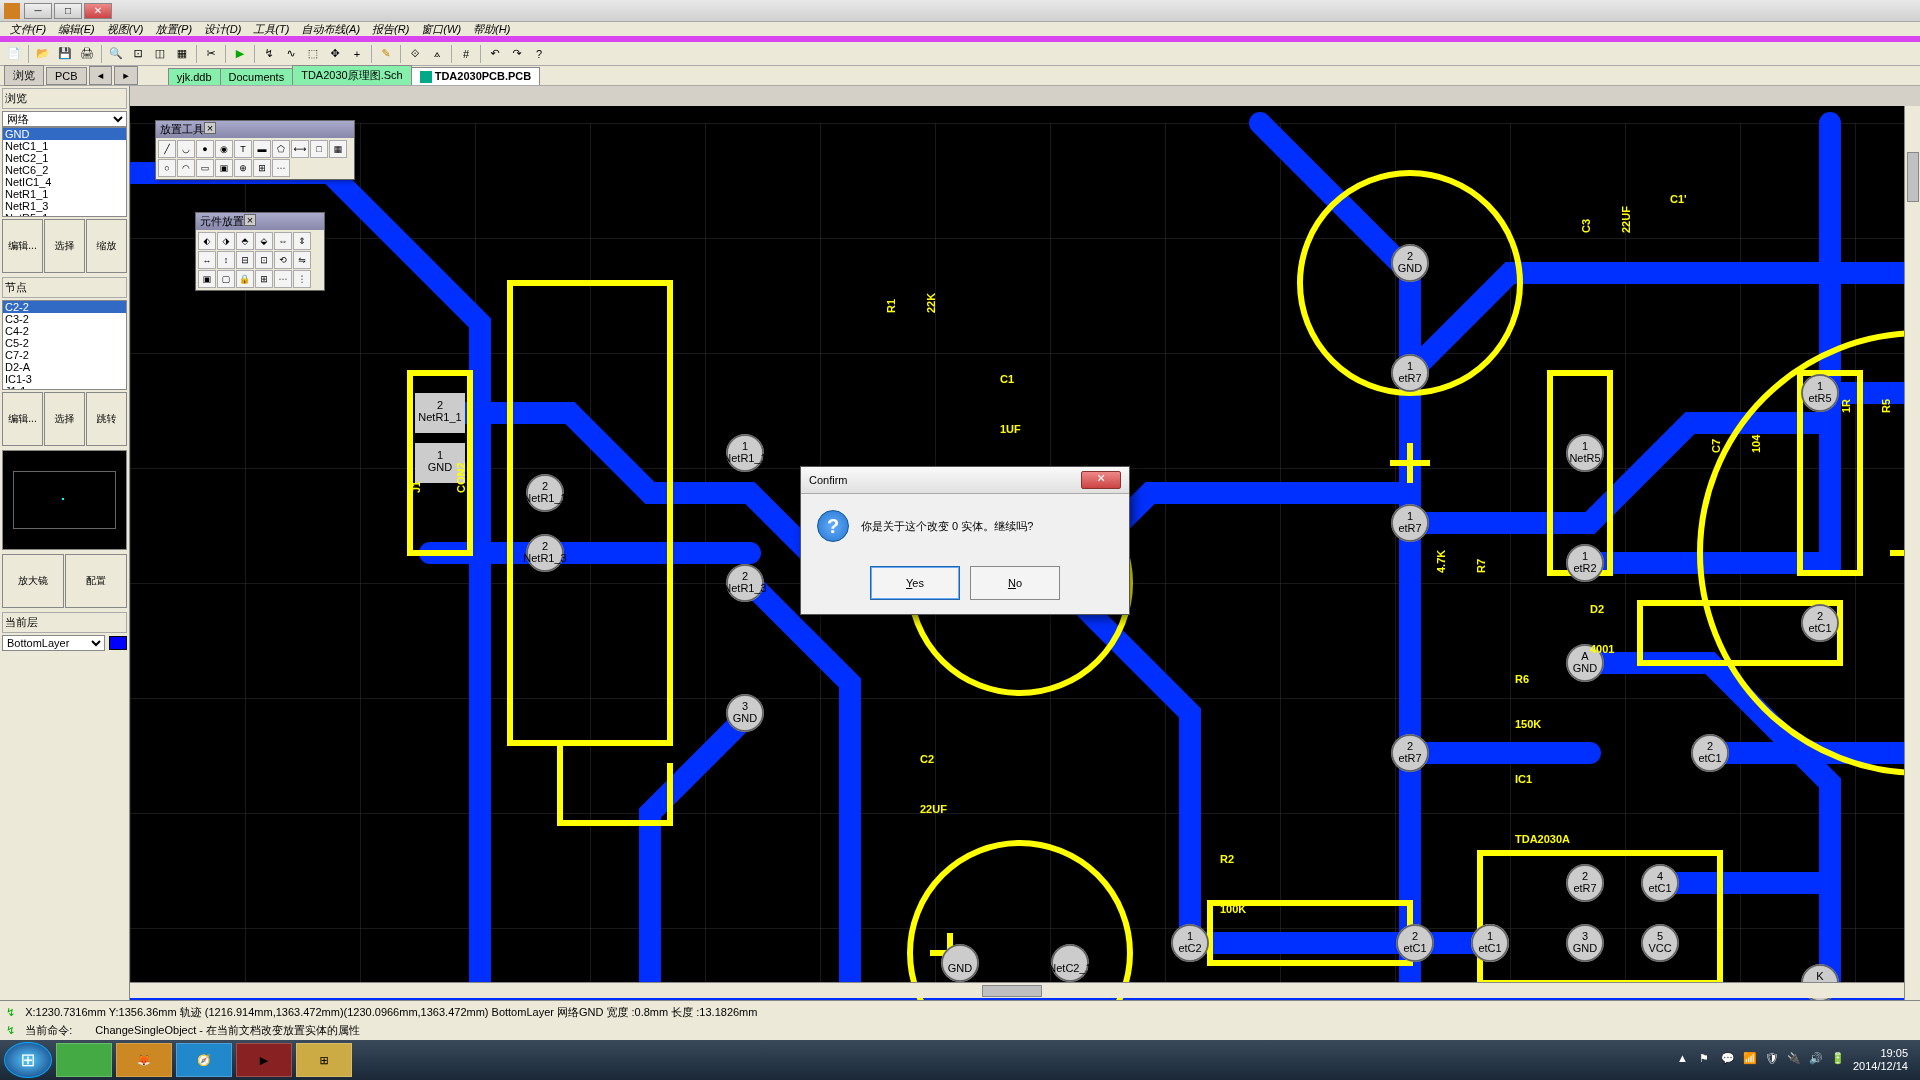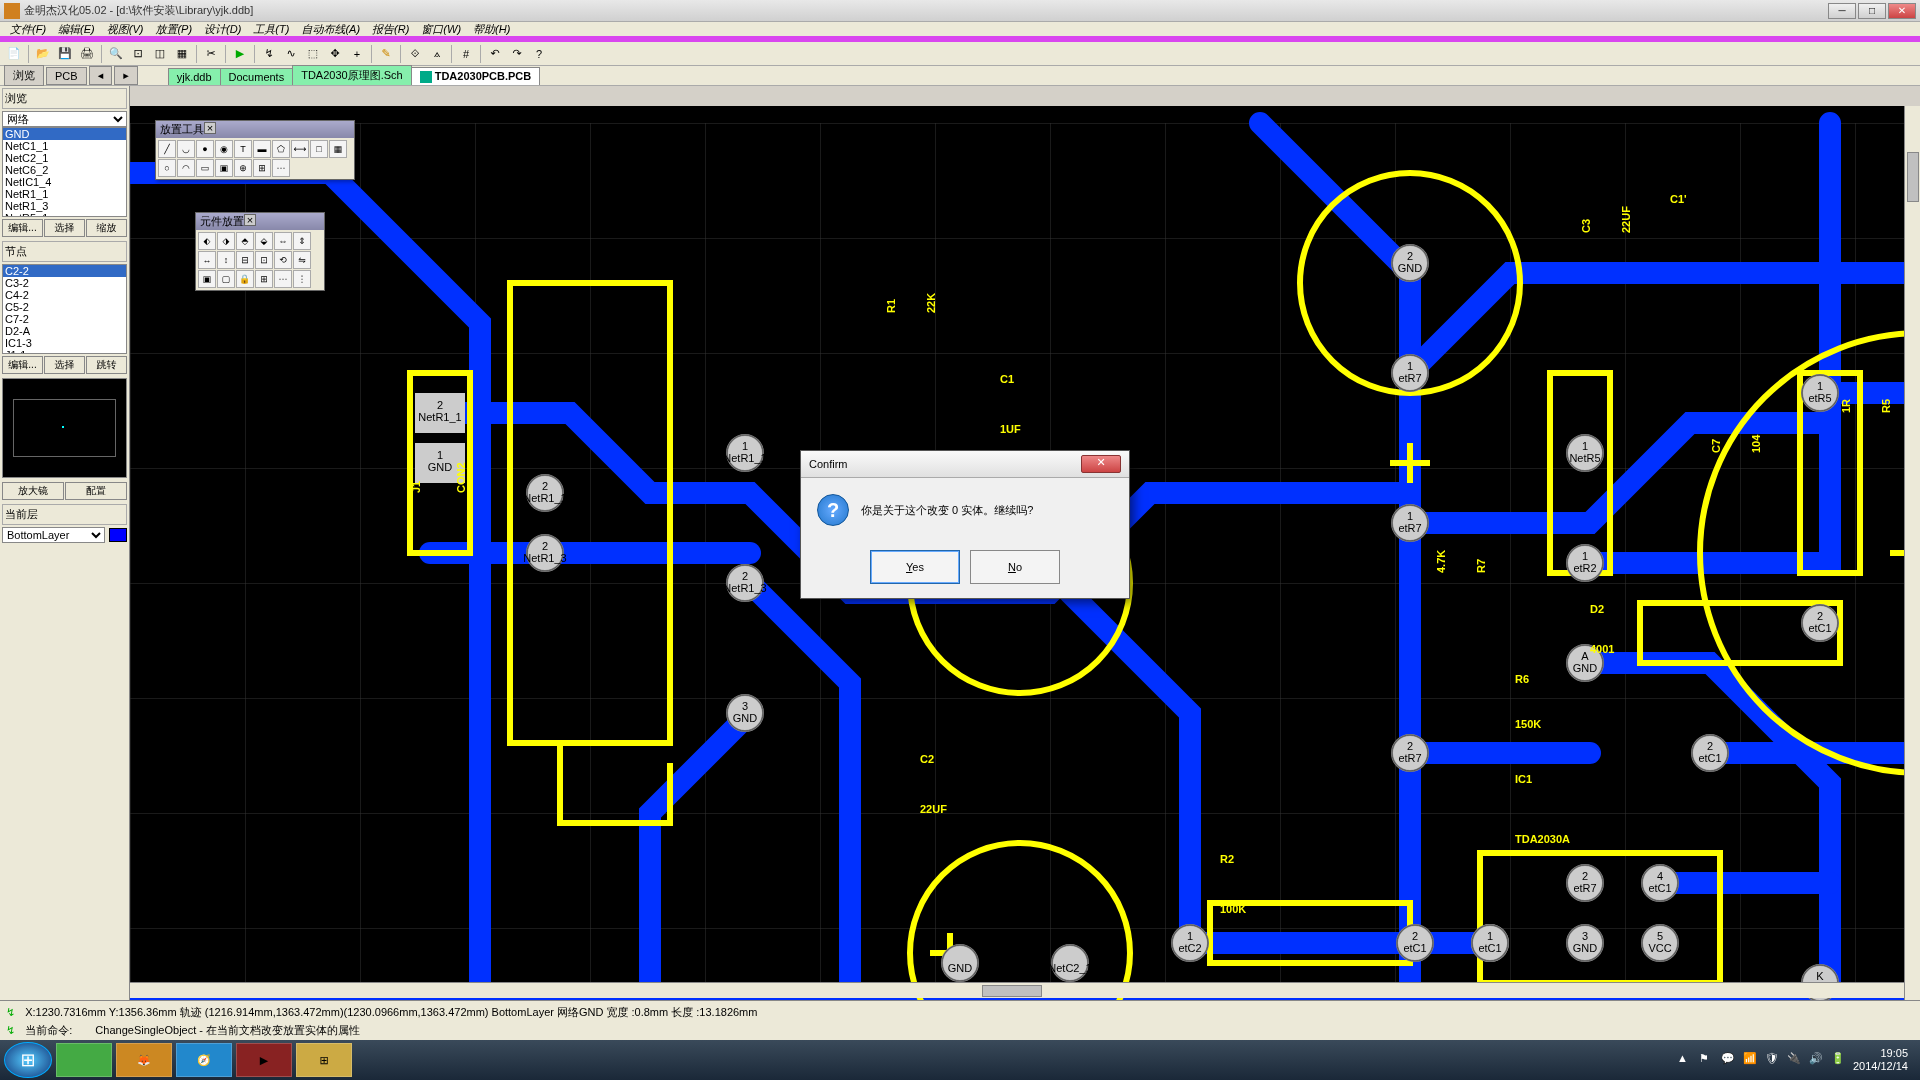--- a/index.html
+++ b/index.html
@@ -32,40 +32,40 @@
 .tabbar .doc-tab .ico { display:inline-block; width: 12px; height: 12px; background:#0a8; margin-right:3px; vertical-align: middle;}
 
 
 .leftpanel { position: absolute; left: 0; top: 86px; width: 130px; bottom: 40px; background: #ece9d8; border-right: 1px solid #888; padding: 2px; overflow: hidden; }
 .panel-section-title { background: #ece9d8; padding: 2px; border: 1px solid #aaa; margin-bottom: 2px; }
 .panel-select { width: 100%; border: 1px solid #888; background: #fff; margin-bottom: 0; }
 .panel-list { width: 100%; height: 90px; border: 1px solid #888; background: #fff; overflow-y: auto; margin-bottom: 2px; }
 .panel-list div { padding: 0 2px; cursor: pointer; }
 .panel-list div.sel { background: #316ac5; color: #fff; }
 .panel-btns { display: flex; gap: 1px; margin-bottom: 4px; }
-.panel-btn { flex: 1; padding: 1px 2px; border: 1px solid #888; background: #ece9d8; cursor: pointer; text-align: center; font-size: 10px; }
+.panel-btn { flex: 1; padding: 19px 2px; border: 1px solid #888; background: #ece9d8; cursor: pointer; text-align: center; font-size: 10px; }
 .minimap { width: 100%; height: 100px; background: #000; border: 1px solid #888; margin-bottom: 4px; position: relative; }
 .minimap .view { position: absolute; border: 1px solid #666; left: 10px; top: 20px; right: 10px; bottom: 20px; }
 .minimap .dot { position: absolute; width: 2px; height: 2px; background: #0ff; left: 48%; top: 48%; }
 .layer-row { display: flex; align-items: center; gap: 4px; }
 .layer-swatch { width: 18px; height: 14px; background: #00f; border: 1px solid #000; }
 
 
 .canvas { position: absolute; left: 130px; right: 0; top: 106px; bottom: 60px; background: #000; overflow: hidden; }
 .pcb-svg { width: 100%; height: 100%; }
 
 
 .floatbox { position: absolute; background: #ece9d8; border: 1px solid #666; box-shadow: 2px 2px 4px rgba(0,0,0,.3); }
 .floatbox .fb-title { background: linear-gradient(#aac,#88a); color: #000; padding: 1px 4px; display: flex; justify-content: flex-start; font-size: 10px; }
 .floatbox .fb-close { cursor: pointer; width: 12px; height: 12px; background: #ccc; border: 1px solid #666; text-align: center; line-height: 10px; }
 .floatbox .fb-body { padding: 2px; display: flex; flex-wrap: wrap; gap: 1px; }
 .floatbox .fb-btn { width: 18px; height: 18px; border: 1px solid #aaa; background: #f4f4f4; cursor: pointer; display: flex; align-items: center; justify-content: center; font-size: 9px; }
 
 
-.modal { position: absolute; left: 800px; top: 450px; width: 330px; background: #f0f0f0; border: 1px solid #555; box-shadow: 4px 4px 10px rgba(0,0,0,.5); }
+.modal { position: absolute; left: 800px; top: 466px; width: 330px; background: #f0f0f0; border: 1px solid #555; box-shadow: 4px 4px 10px rgba(0,0,0,.5); }
 .modal-title { background: linear-gradient(#fafafa,#e0e0e0); padding: 4px 8px; display: flex; justify-content: space-between; align-items: center; border-bottom: 1px solid #aaa; }
 .modal-close { width: 40px; height: 18px; background: linear-gradient(#e88,#c44); color: #fff; border: 1px solid #833; text-align: center; cursor: pointer; border-radius: 2px; }
 .modal-body { padding: 16px; display: flex; align-items: center; gap: 12px; }
 .modal-icon { width: 32px; height: 32px; border-radius: 50%; background: radial-gradient(#6af,#27c); color: #fff; display: flex; align-items: center; justify-content: center; font-size: 20px; font-weight: bold; border: 1px solid #159; }
 .modal-btns { display: flex; justify-content: center; gap: 10px; padding: 8px 0 14px; }
 .modal-btn { width: 90px; padding: 10px 0; border: 1px solid #888; background: #f4f4f4; cursor: pointer; text-align: center; }
 .modal-btn.primary { border: 1px solid #26a; box-shadow: 0 0 0 1px #6af inset; }
 
 
 .bottom-tabs { position: absolute; left: 130px; right: 0; bottom: 40px; height: 20px; background: #ece9d8; display: flex; align-items: center; padding: 0 6px; gap: 0; border-top: 1px solid #888; }
@@ -88,21 +88,20 @@
 .hscroll { position: absolute; left: 130px; right: 16px; bottom: 60px; height: 16px; background: #ece9d8; border-top: 1px solid #888; }
 .hscroll .thumb { position: absolute; left: 48%; top: 2px; width: 60px; height: 12px; background: #c0c0c0; border: 1px solid #888; }
 .vscroll { position: absolute; right: 0; top: 106px; bottom: 60px; width: 16px; background: #ece9d8; border-left: 1px solid #888; }
 .vscroll .thumb { position: absolute; top: 5%; left: 2px; width: 12px; height: 50px; background: #c0c0c0; border: 1px solid #888; }
 </style>
 </head>
 <body>
 
 <div class="titlebar">
   <div class="icon"></div>
-  <div class="title">金明杰汉化05.02 - [d:\软件安装\Library\yjk.ddb]</div>
   <div class="win-btns">
     <div class="win-btn">─</div>
     <div class="win-btn">□</div>
     <div class="win-btn close">✕</div>
   </div>
 </div>
 
 <div class="menubar">
   <span>文件(F)</span>
   <span>编辑(E)</span>

